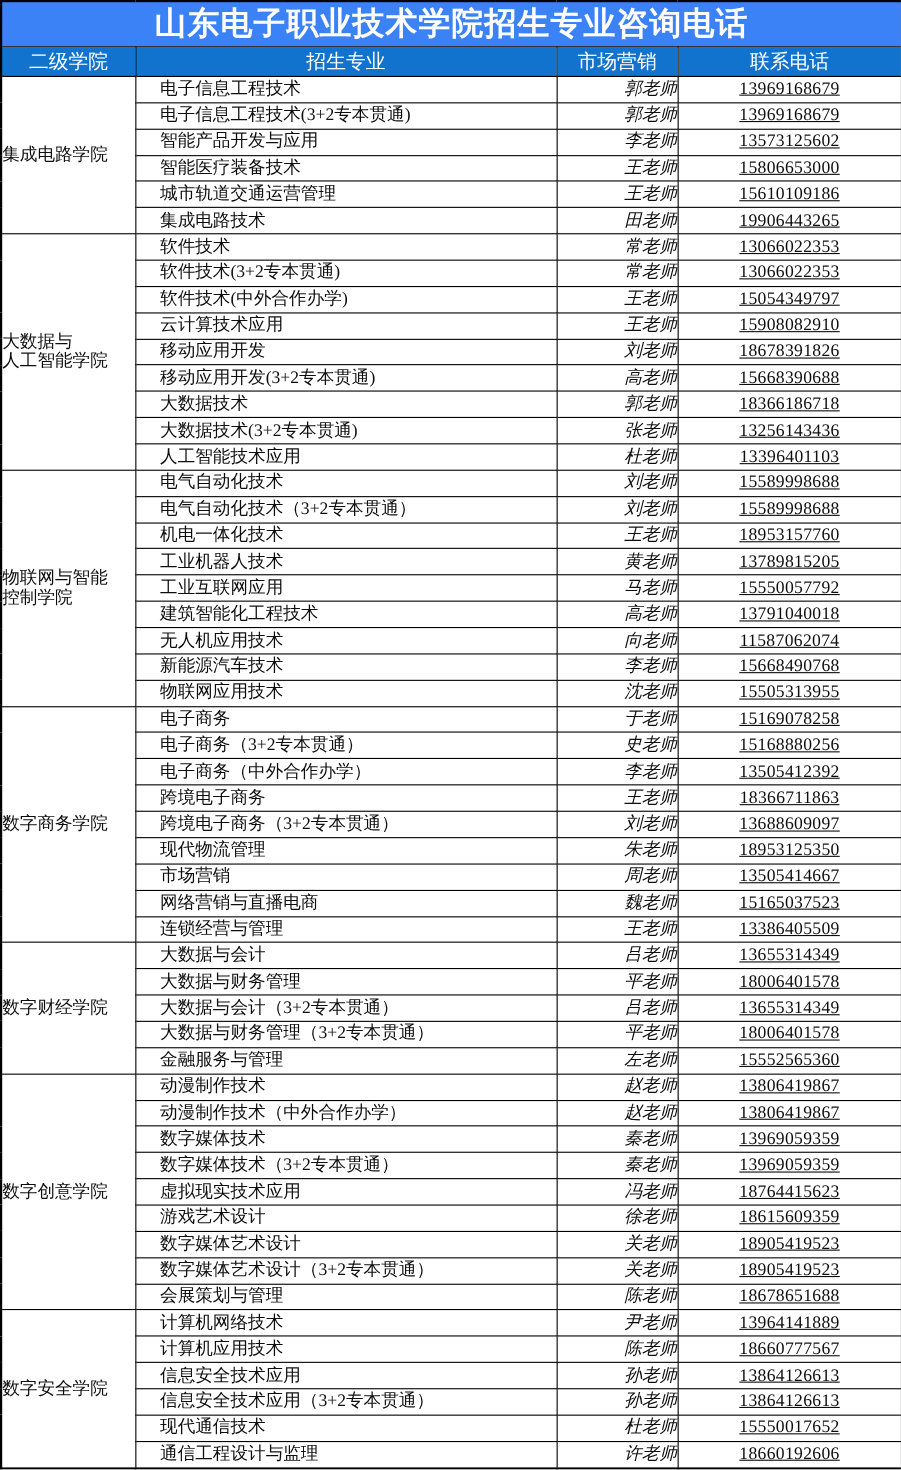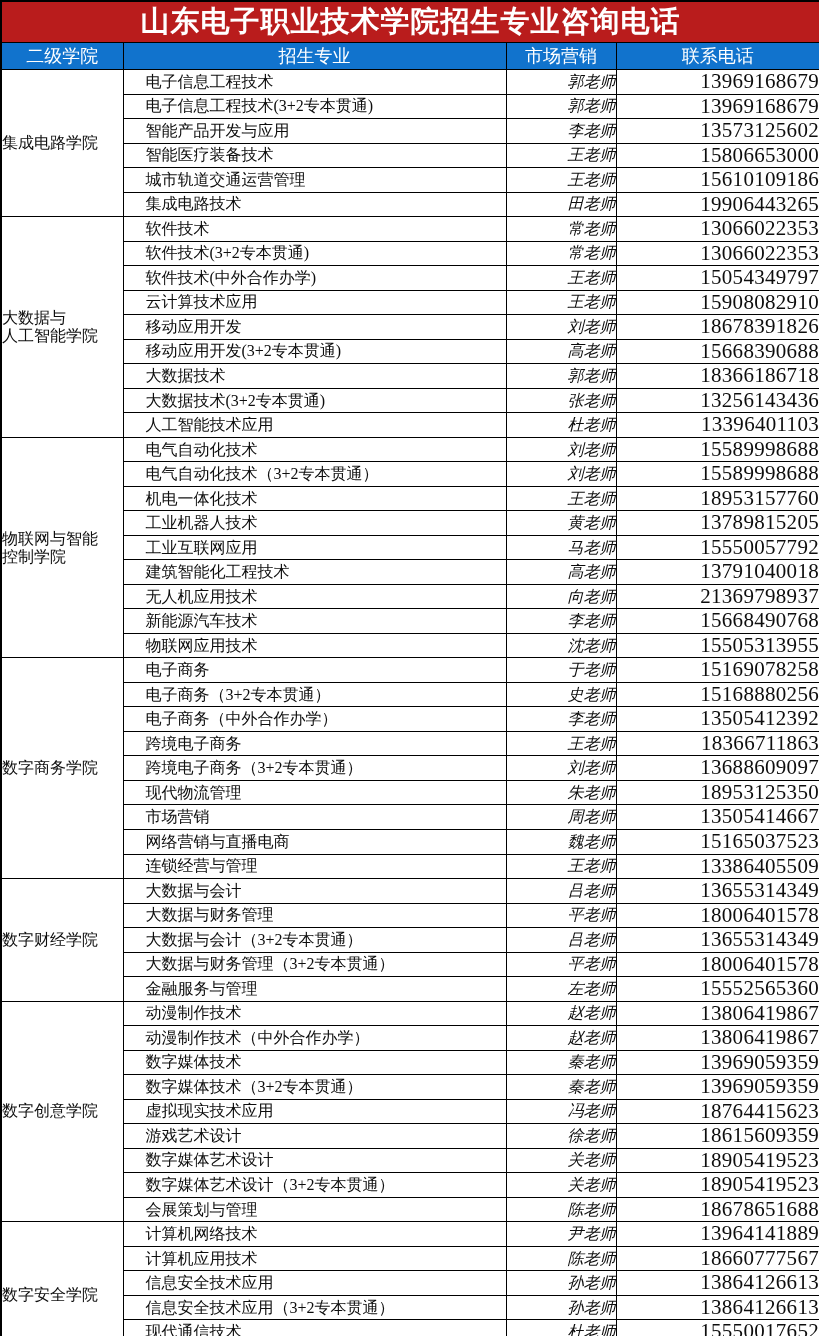--- a/index.html
+++ b/index.html
@@ -18,21 +18,21 @@
     border: 2px solid #000000;
   }
   th, td {
     border: 1px solid #000000;
     padding: 0;
     overflow: hidden;
     color: #0d0d0d;
   }
   tr.title-row { height: 36px; }
   tr.title-row th {
-    background: #b91c1c;
+    background: #3b82f6;
     color: #ffffff;
     font-family: "Liberation Sans", "DejaVu Sans", sans-serif;
     font-size: 29px;
     font-weight: 600;
     letter-spacing: 1px;
     text-align: center;
     vertical-align: middle;
   }
   tr.header-row { height: 27px; }
   tr.header-row th {
@@ -51,23 +51,24 @@
   }
   td.college {
     white-space: pre-line;
   }
   td.major {
     text-align: left;
     padding-left: 22px;
   }
   td.teacher { text-align: right; font-style: italic; }
   td.phone {
-    text-align: right;
-    font-size: 21px;
+    text-align: center;
+    font-size: 16px;
     letter-spacing: 0.3px;
+    text-decoration: underline;
   }
 </style>
 </head>
 <body>
 
 <div class="page">
   <table class="directory">
     <colgroup>
       <col style="width:122px">
       <col style="width:383px">
@@ -192,21 +193,21 @@
           <td class="phone">15550057792</td>
         </tr>
         <tr>
           <td class="major">建筑智能化工程技术</td>
           <td class="teacher">高老师</td>
           <td class="phone">13791040018</td>
         </tr>
         <tr>
           <td class="major">无人机应用技术</td>
           <td class="teacher">向老师</td>
-          <td class="phone">21369798937</td>
+          <td class="phone">11587062074</td>
         </tr>
         <tr>
           <td class="major">新能源汽车技术</td>
           <td class="teacher">李老师</td>
           <td class="phone">15668490768</td>
         </tr>
         <tr>
           <td class="major">物联网应用技术</td>
           <td class="teacher">沈老师</td>
           <td class="phone">15505313955</td>

